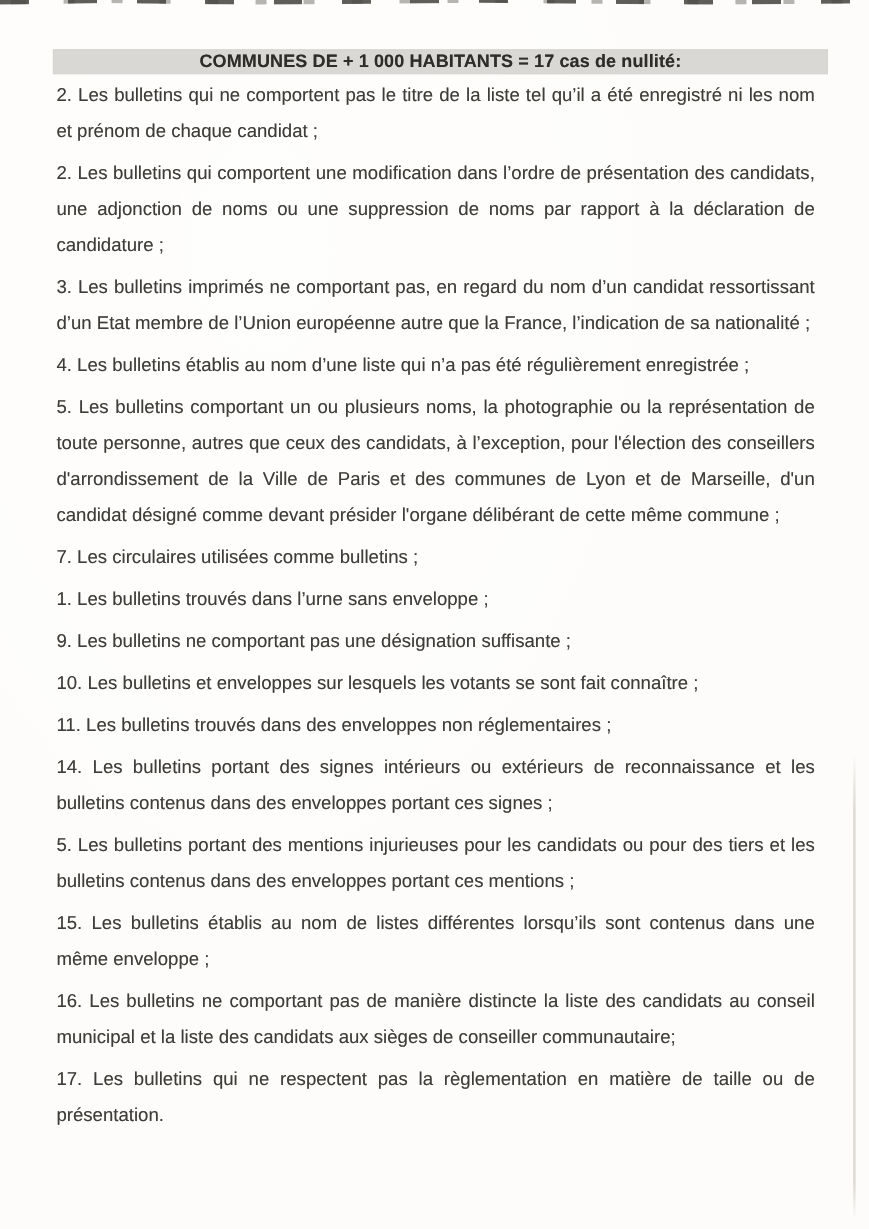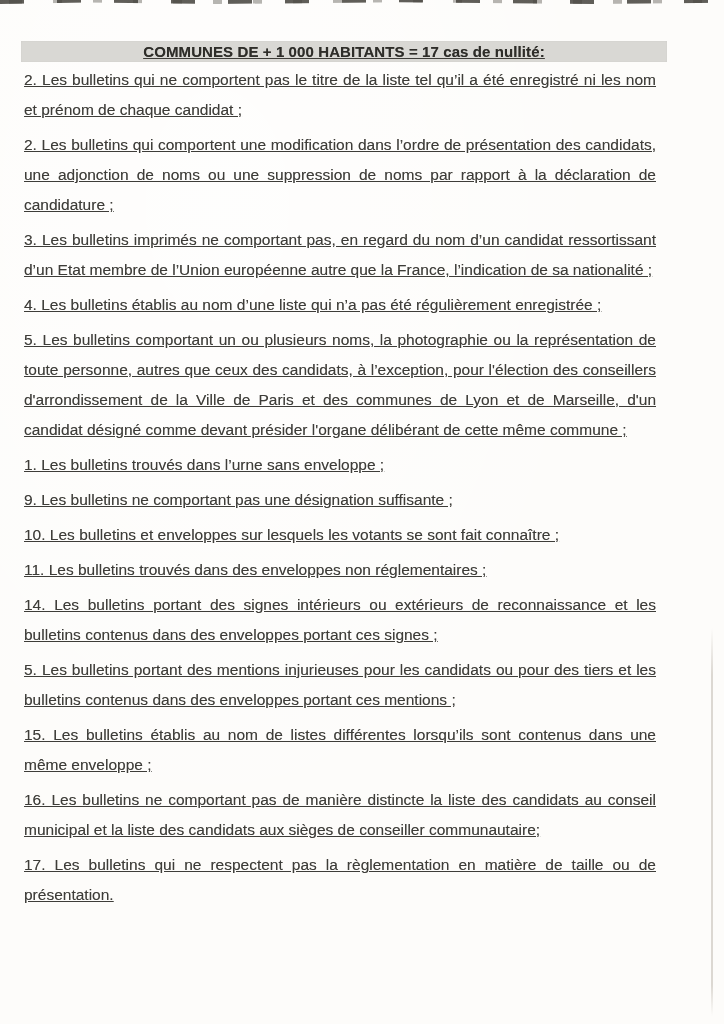--- a/index.html
+++ b/index.html
@@ -14,26 +14,25 @@
   body{
     width:724px;height:1024px;
     background:var(--paper);
     font-family:"Liberation Sans","DejaVu Sans",sans-serif;
     color:var(--text);
     overflow:hidden;
     position:relative;
   }
   .page{
     position:absolute;inset:0;
-    padding:41px 44px 0 24px;
+    padding:41px 44px 0 47px;
     box-sizing:border-box;
     background:
       radial-gradient(ellipse at 30% 20%, rgba(255,255,255,.6), rgba(0,0,0,0) 60%),
       var(--paper);
-    text-decoration: underline;
   }
   
   .scan-edge-top{
     position:absolute;top:0;left:0;right:0;height:4px;
     background-image:
       repeating-linear-gradient(90deg, rgba(68,66,60,.85) 0 24px, rgba(68,66,60,0) 24px 57px),
       repeating-linear-gradient(90deg, rgba(96,93,86,.45) 0 9px, rgba(96,93,86,0) 9px 40px);
     background-position:0 0, 13px 0;
     clip-path:polygon(0 0,100% 0,100% 70%,82% 100%,55% 55%,30% 100%,12% 60%,0 100%);
   }
@@ -79,20 +78,21 @@
   <div class="title-bar">
     <span>COMMUNES DE + 1 000 HABITANTS = 17 cas de nullité:</span>
   </div>
 
   <div class="items">
       <p class="item">2. Les bulletins qui ne comportent pas le titre de la liste tel qu’il a été enregistré ni les nom et prénom de chaque candidat ;</p>
       <p class="item">2. Les bulletins qui comportent une modification dans l’ordre de présentation des candidats, une adjonction de noms ou une suppression de noms par rapport à la déclaration de candidature ;</p>
       <p class="item">3. Les bulletins imprimés ne comportant pas, en regard du nom d’un candidat ressortissant d’un Etat membre de l’Union européenne autre que la France, l’indication de sa nationalité ;</p>
       <p class="item">4. Les bulletins établis au nom d’une liste qui n’a pas été régulièrement enregistrée ;</p>
       <p class="item">5. Les bulletins comportant un ou plusieurs noms, la photographie ou la représentation de toute personne, autres que ceux des candidats, à l’exception, pour l'élection des conseillers d'arrondissement de la Ville de Paris et des communes de Lyon et de Marseille, d'un candidat désigné comme devant présider l'organe délibérant de cette même commune ;</p>
+      <p class="item">7. Les circulaires utilisées comme bulletins ;</p>
       <p class="item">1. Les bulletins trouvés dans l’urne sans enveloppe ;</p>
       <p class="item">9. Les bulletins ne comportant pas une désignation suffisante ;</p>
       <p class="item">10. Les bulletins et enveloppes sur lesquels les votants se sont fait connaître ;</p>
       <p class="item">11. Les bulletins trouvés dans des enveloppes non réglementaires ;</p>
       <p class="item">14. Les bulletins portant des signes intérieurs ou extérieurs de reconnaissance et les bulletins contenus dans des enveloppes portant ces signes ;</p>
       <p class="item">5. Les bulletins portant des mentions injurieuses pour les candidats ou pour des tiers et les bulletins contenus dans des enveloppes portant ces mentions ;</p>
       <p class="item">15. Les bulletins établis au nom de listes différentes lorsqu’ils sont contenus dans une même enveloppe ;</p>
       <p class="item">16. Les bulletins ne comportant pas de manière distincte la liste des candidats au conseil municipal et la liste des candidats aux sièges de conseiller communautaire;</p>
       <p class="item">17. Les bulletins qui ne respectent pas la règlementation en matière de taille ou de présentation.</p>
     </div>

